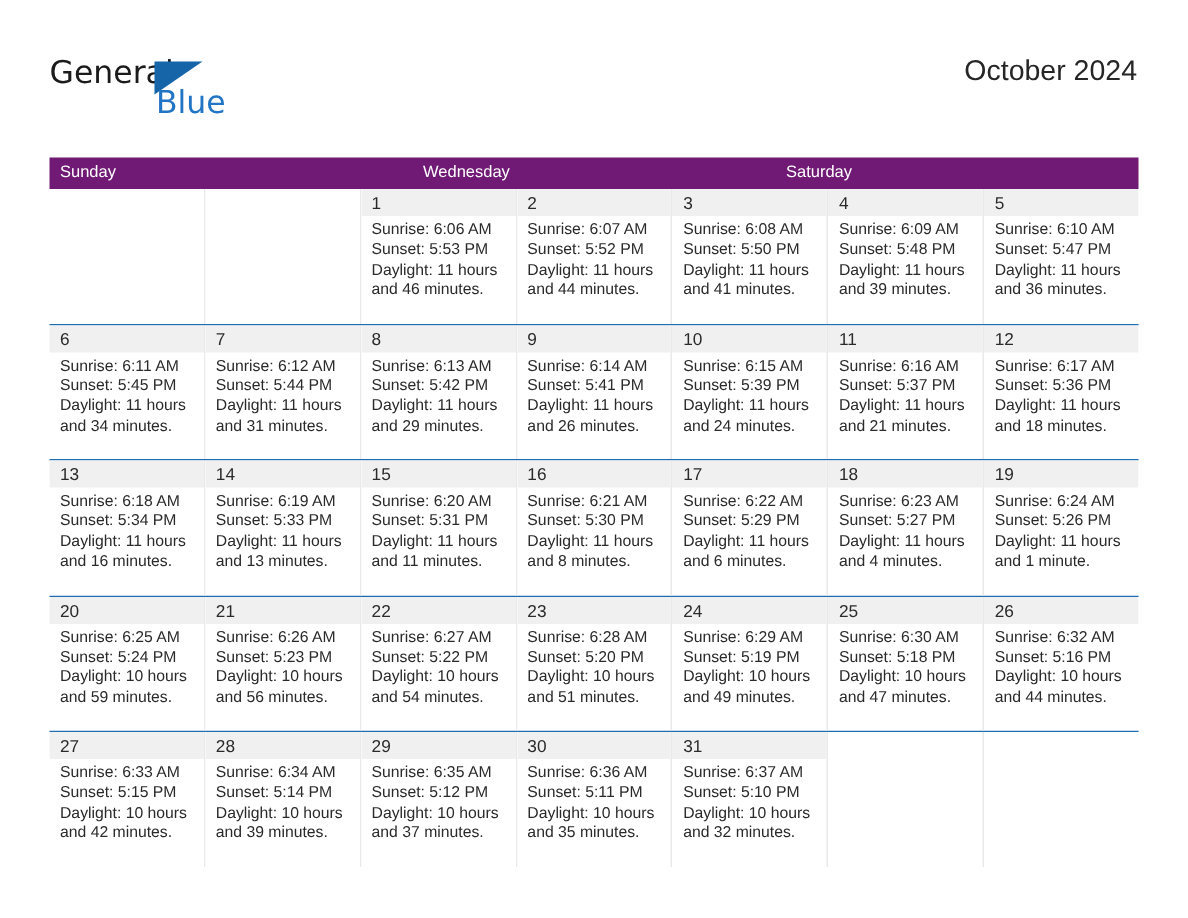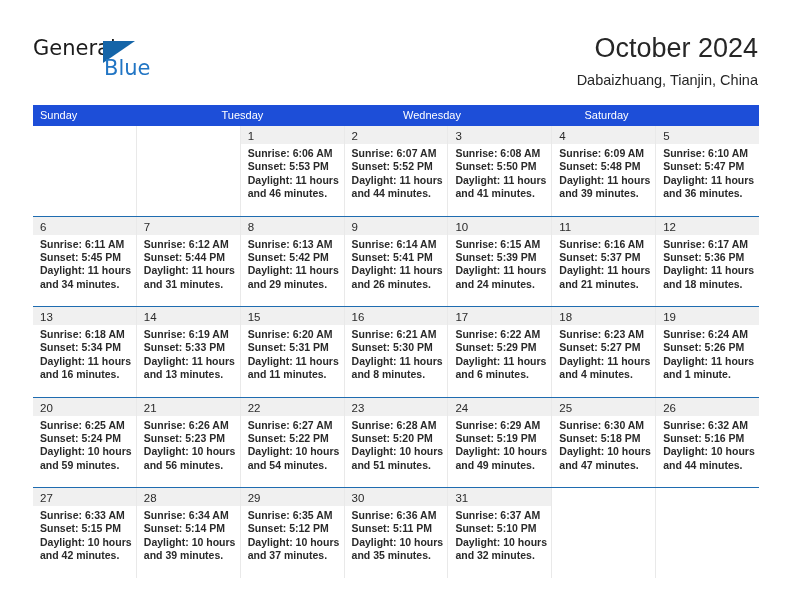--- a/index.html
+++ b/index.html
@@ -66,21 +66,21 @@
     border-bottom: 22px solid transparent;
   }
 
   .title-block {
     position: absolute;
     right: 34px;
     top: 31px;
     text-align: right;
   }
   .cal-title {
-    font-size: 27px;
+    font-size: 19px;
     font-weight: 400;
     color: #262626;
     line-height: 34px;
     white-space: nowrap;
   }
   .cal-subtitle {
     font-size: 14.5px;
     font-weight: 400;
     color: #262626;
     line-height: 22px;
@@ -90,21 +90,21 @@
 
   
   .calendar {
     position: absolute;
     left: 33px;
     top: 105px;
     width: 726px;
   }
   .weekday-row {
     display: flex;
-    background: #1d4ed8;
+    background: #701a75;
     height: 21px;
   }
   .weekday {
     flex: 1 1 0;
     color: #ffffff;
     font-size: 11px;
     line-height: 21px;
     padding-left: 7px;
     box-sizing: border-box;
     white-space: nowrap;
@@ -140,21 +140,20 @@
     box-sizing: border-box;
   }
   .daynum {
     font-size: 11.5px;
     color: #2a2a2a;
     line-height: 18px;
     display: inline-block;
   }
   .day-info {
     padding: 3px 5px 0 7px;
-    font-weight: bold;
   }
   .info-line {
     font-size: 10.5px;
     line-height: 13.4px;
     color: #2a2a2a;
     white-space: nowrap;
   }
 </style>
 </head>
 <body>
@@ -164,30 +163,28 @@
   <div class="header">
 
     <div class="logo">
       <span class="logo-general">General</span>
       <span class="logo-triangle"></span>
       <span class="logo-blue">Blue</span>
     </div>
 
     <div class="title-block">
       <div class="cal-title">October 2024</div>
-      <div class="cal-subtitle">Dabaizhuang, Tianjin, China</div>
     </div>
 
   </div>
 
   <div class="calendar">
 
     <div class="weekday-row">
       <div class="weekday">Sunday</div>
-      <div class="weekday">Tuesday</div>
       <div class="weekday">Wednesday</div>
       <div class="weekday">Saturday</div>
     </div>
 
     <div class="week-row first">
       <div class="day-cell empty">
         <div class="daynum-band"><span class="daynum"></span></div>
         <div class="day-info">
           <div class="info-line"></div>
           <div class="info-line"></div>

